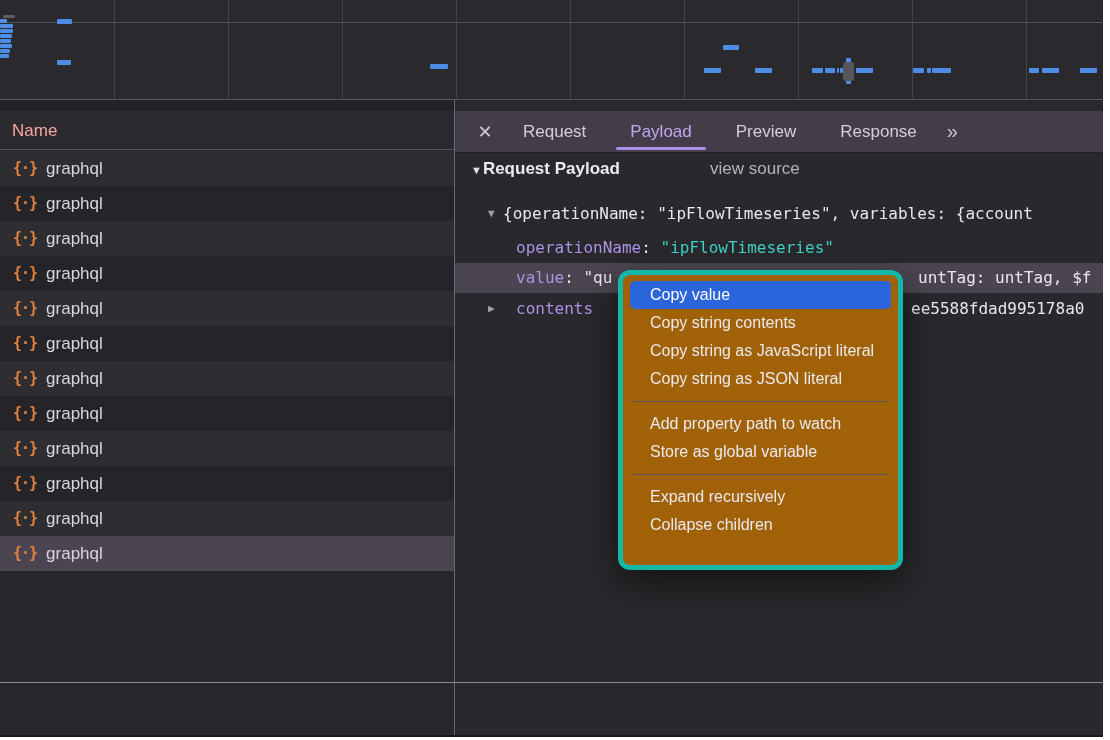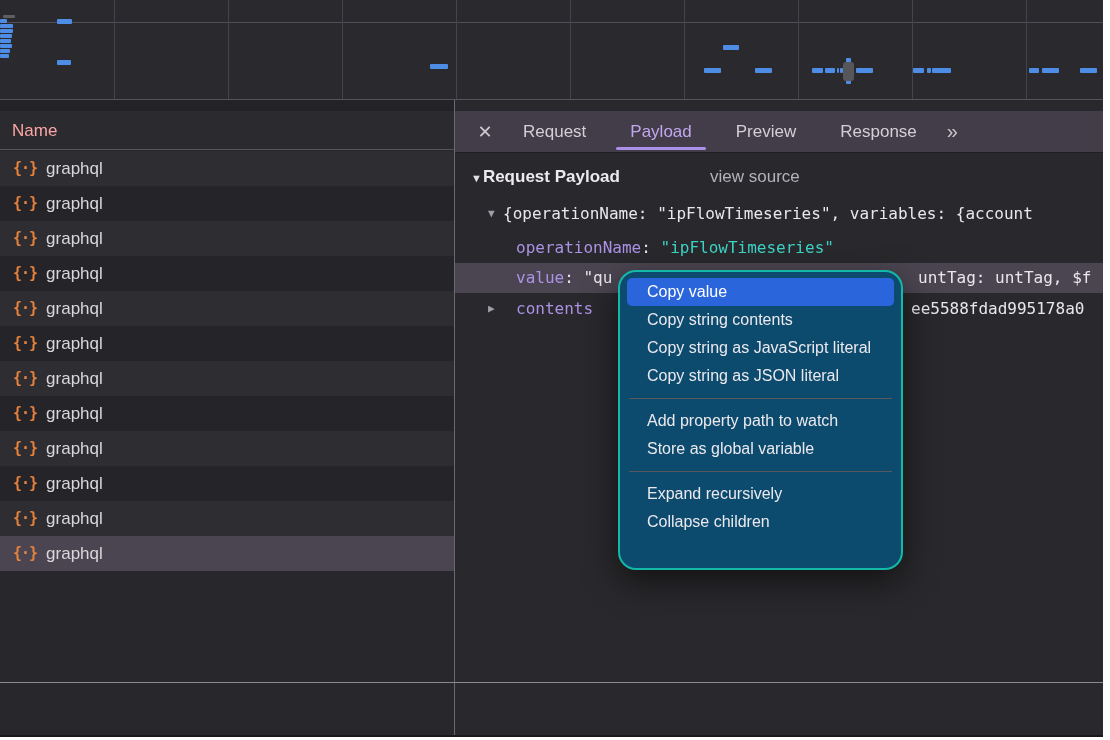--- a/index.html
+++ b/index.html
@@ -89,21 +89,21 @@
   .tab.active .tab-underline{
     position:absolute;left:2px;right:2px;bottom:2px;height:3px;
     background:#aa90e8;border-radius:2px;
   }
   .tab-overflow{
     margin-left:14px;color:#cbc7cf;font-size:20px;letter-spacing:-2px;
   }
   
   .payload{position:absolute;left:0;top:52px;width:648px;height:583px;}
   .tri{color:#a09da6;font-size:11px;display:inline-block;}
-  .section-line{position:absolute;left:0;top:12px;width:648px;height:26px;line-height:26px;}
+  .section-line{position:absolute;left:0;top:4px;width:648px;height:26px;line-height:26px;}
   .section-title{
     position:absolute;left:16px;color:#eceaee;font-size:17px;font-weight:bold;
   }
   .section-title .tri{color:#e2e0e5;margin-right:1px;}
   .view-source{position:absolute;left:255px;color:#b5b2ba;font-size:17px;}
   .mono{
     font-family:"DejaVu Sans Mono",monospace;font-size:16px;color:#e9e7ec;
     white-space:pre;
   }
   .tree-line{position:absolute;left:0;width:648px;height:28px;line-height:28px;overflow:hidden;}
@@ -116,21 +116,21 @@
   .vars-line{top:143px;}
   .key{color:#ab92e4;}
   .str{color:#3dd3c6;}
   .plain{color:#e9e7ec;}
   .frag-right{position:absolute;top:0;}
   .query-line .frag-right{left:463px;}
   .vars-line .frag-right{left:456px;}
   
   .context-menu{
     position:absolute;left:618px;top:270px;width:285px;height:300px;
-    background:#0c4a6e;border:2px solid #14b8a6;border-radius:18px;
+    background:#a16207;border:5px solid #14b8a6;border-radius:12px;
     box-shadow:0 12px 34px rgba(0,0,0,0.55);
     box-sizing:border-box;padding:6px 7px;z-index:10;
   }
   .menu-item{
     height:28px;line-height:28px;color:#ebe9ee;font-size:16px;
     padding-left:20px;border-radius:5px;
   }
   .menu-item.highlighted{background:#2a65dc;color:#ffffff;}
   .menu-sep{height:1px;background:#58575c;margin:8px 2px;}
 </style>

